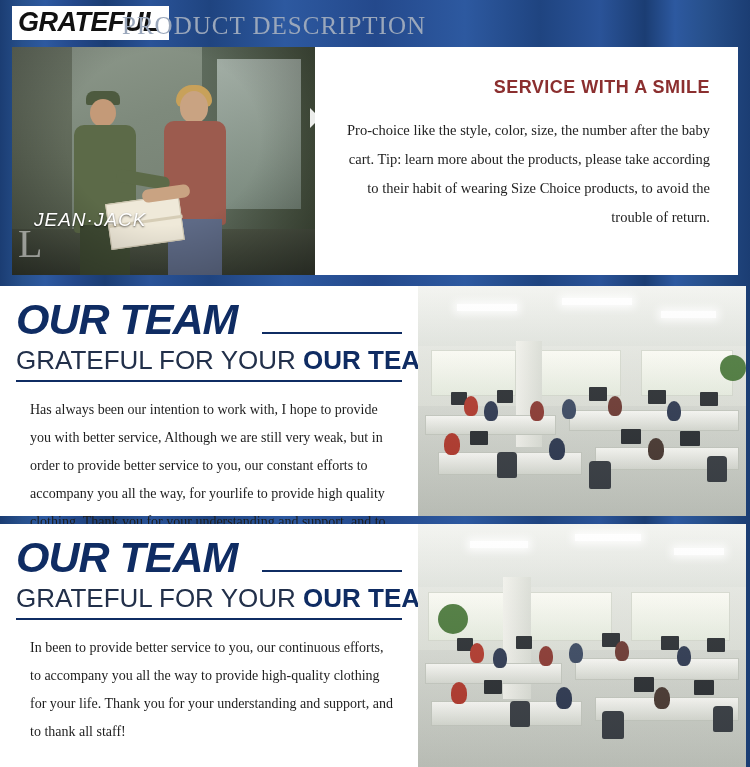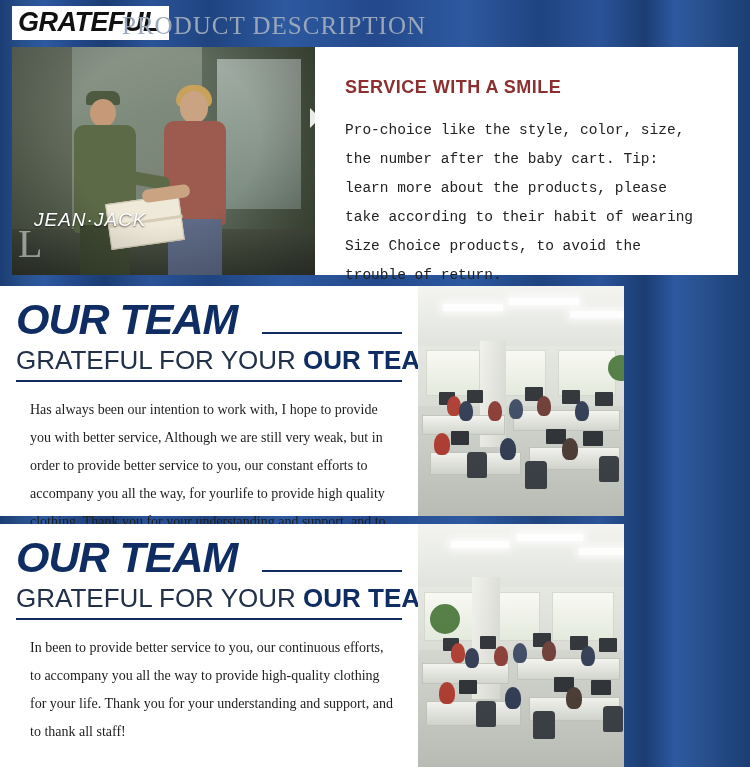--- a/index.html
+++ b/index.html
@@ -112,50 +112,51 @@
   .ph-bigL {
     position:absolute; left:6px; bottom:8px;
     font-family:"Liberation Serif", serif;
     font-size:40px; color:rgba(255,255,255,.5);
   }
 
   .sec1-text {
     flex: 1 1 auto;
     background: #ffffff;
     padding: 30px 28px 21px 30px;
+    text-align: right;
   }
   .sec1-heading {
     font-family: "Liberation Sans", sans-serif;
     font-weight: bold;
     font-size: 18px;
     letter-spacing: .5px;
     color: #8b2f2f;
     margin-bottom: 18px;
   }
   .sec1-para {
-    font-family: Liberation Mono, monospace;
+    font-family: Liberation Serif, serif;
     font-size: 14.5px;
     line-height: 29px;
     color: #222;
   }
   .sec1-arrow {
     position: absolute;
     left: 310px; top: 108px;
     width: 0; height: 0;
     border-top: 10px solid transparent;
     border-bottom: 10px solid transparent;
     border-left: 10px solid #ffffff;
     opacity: .9;
   }
 
   
   .team {
     position: absolute;
     left: 0;
-    width: 624px;
+    width: 746px;
     background: #ffffff;
     display: flex;
   }
   .team.one { top: 286px; height: 230px; }
   .team.two { top: 524px; height: 243px; }
 
   .team-left {
     width: 418px;
     flex: 0 0 418px;
     background: #ffffff;

